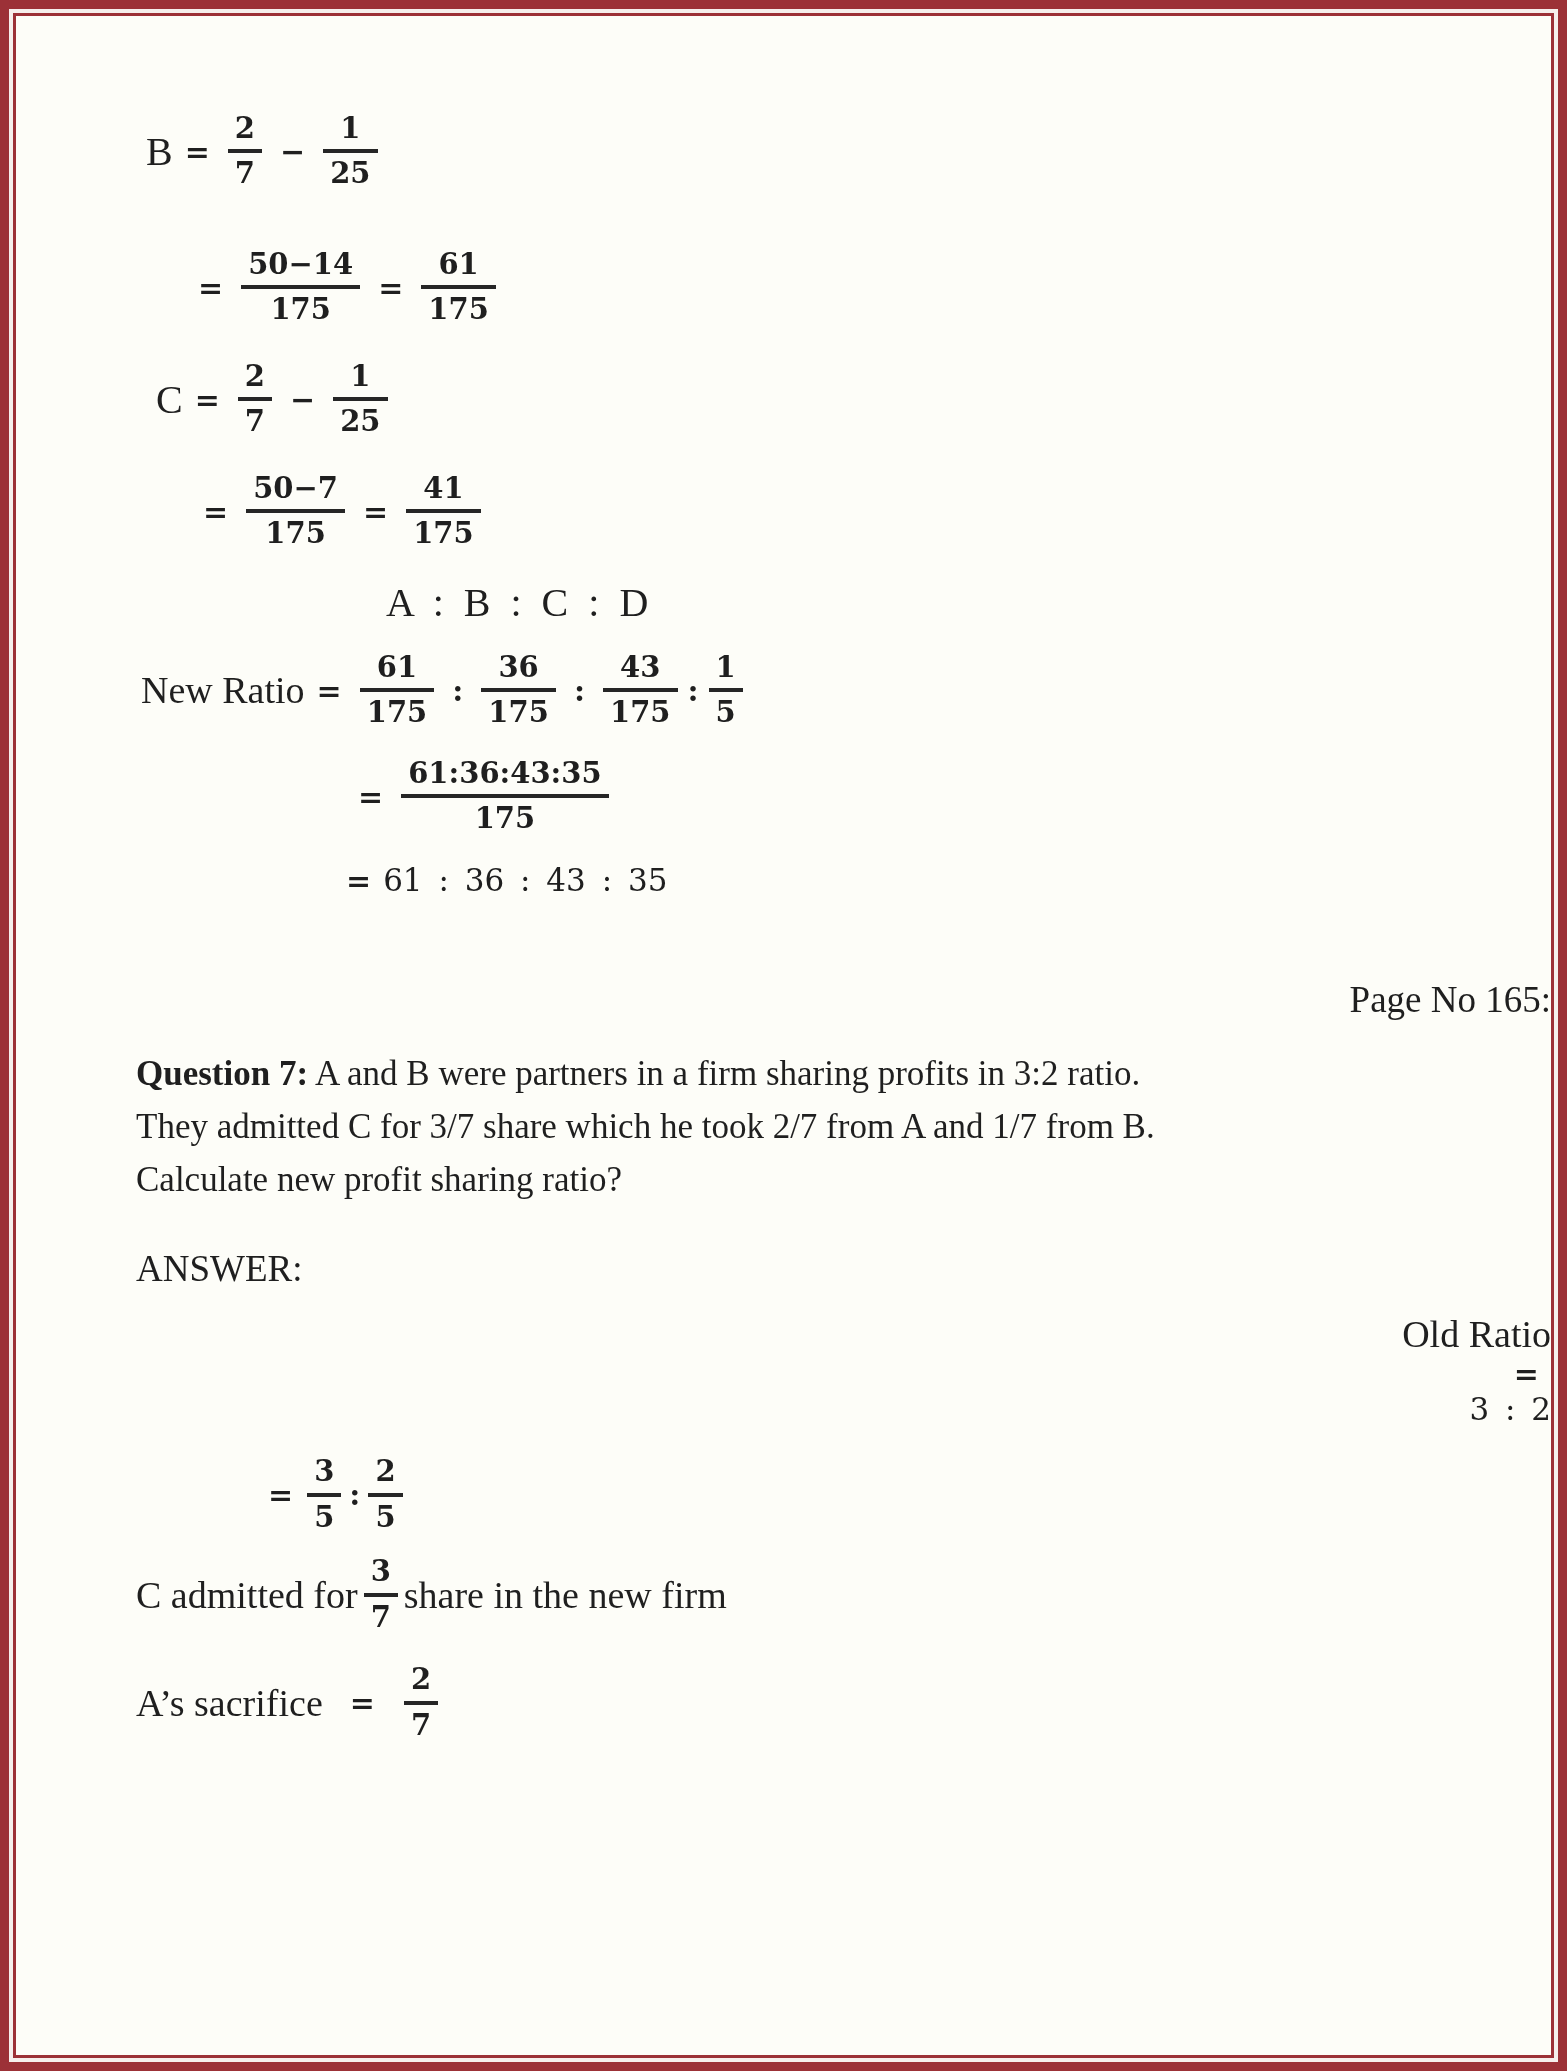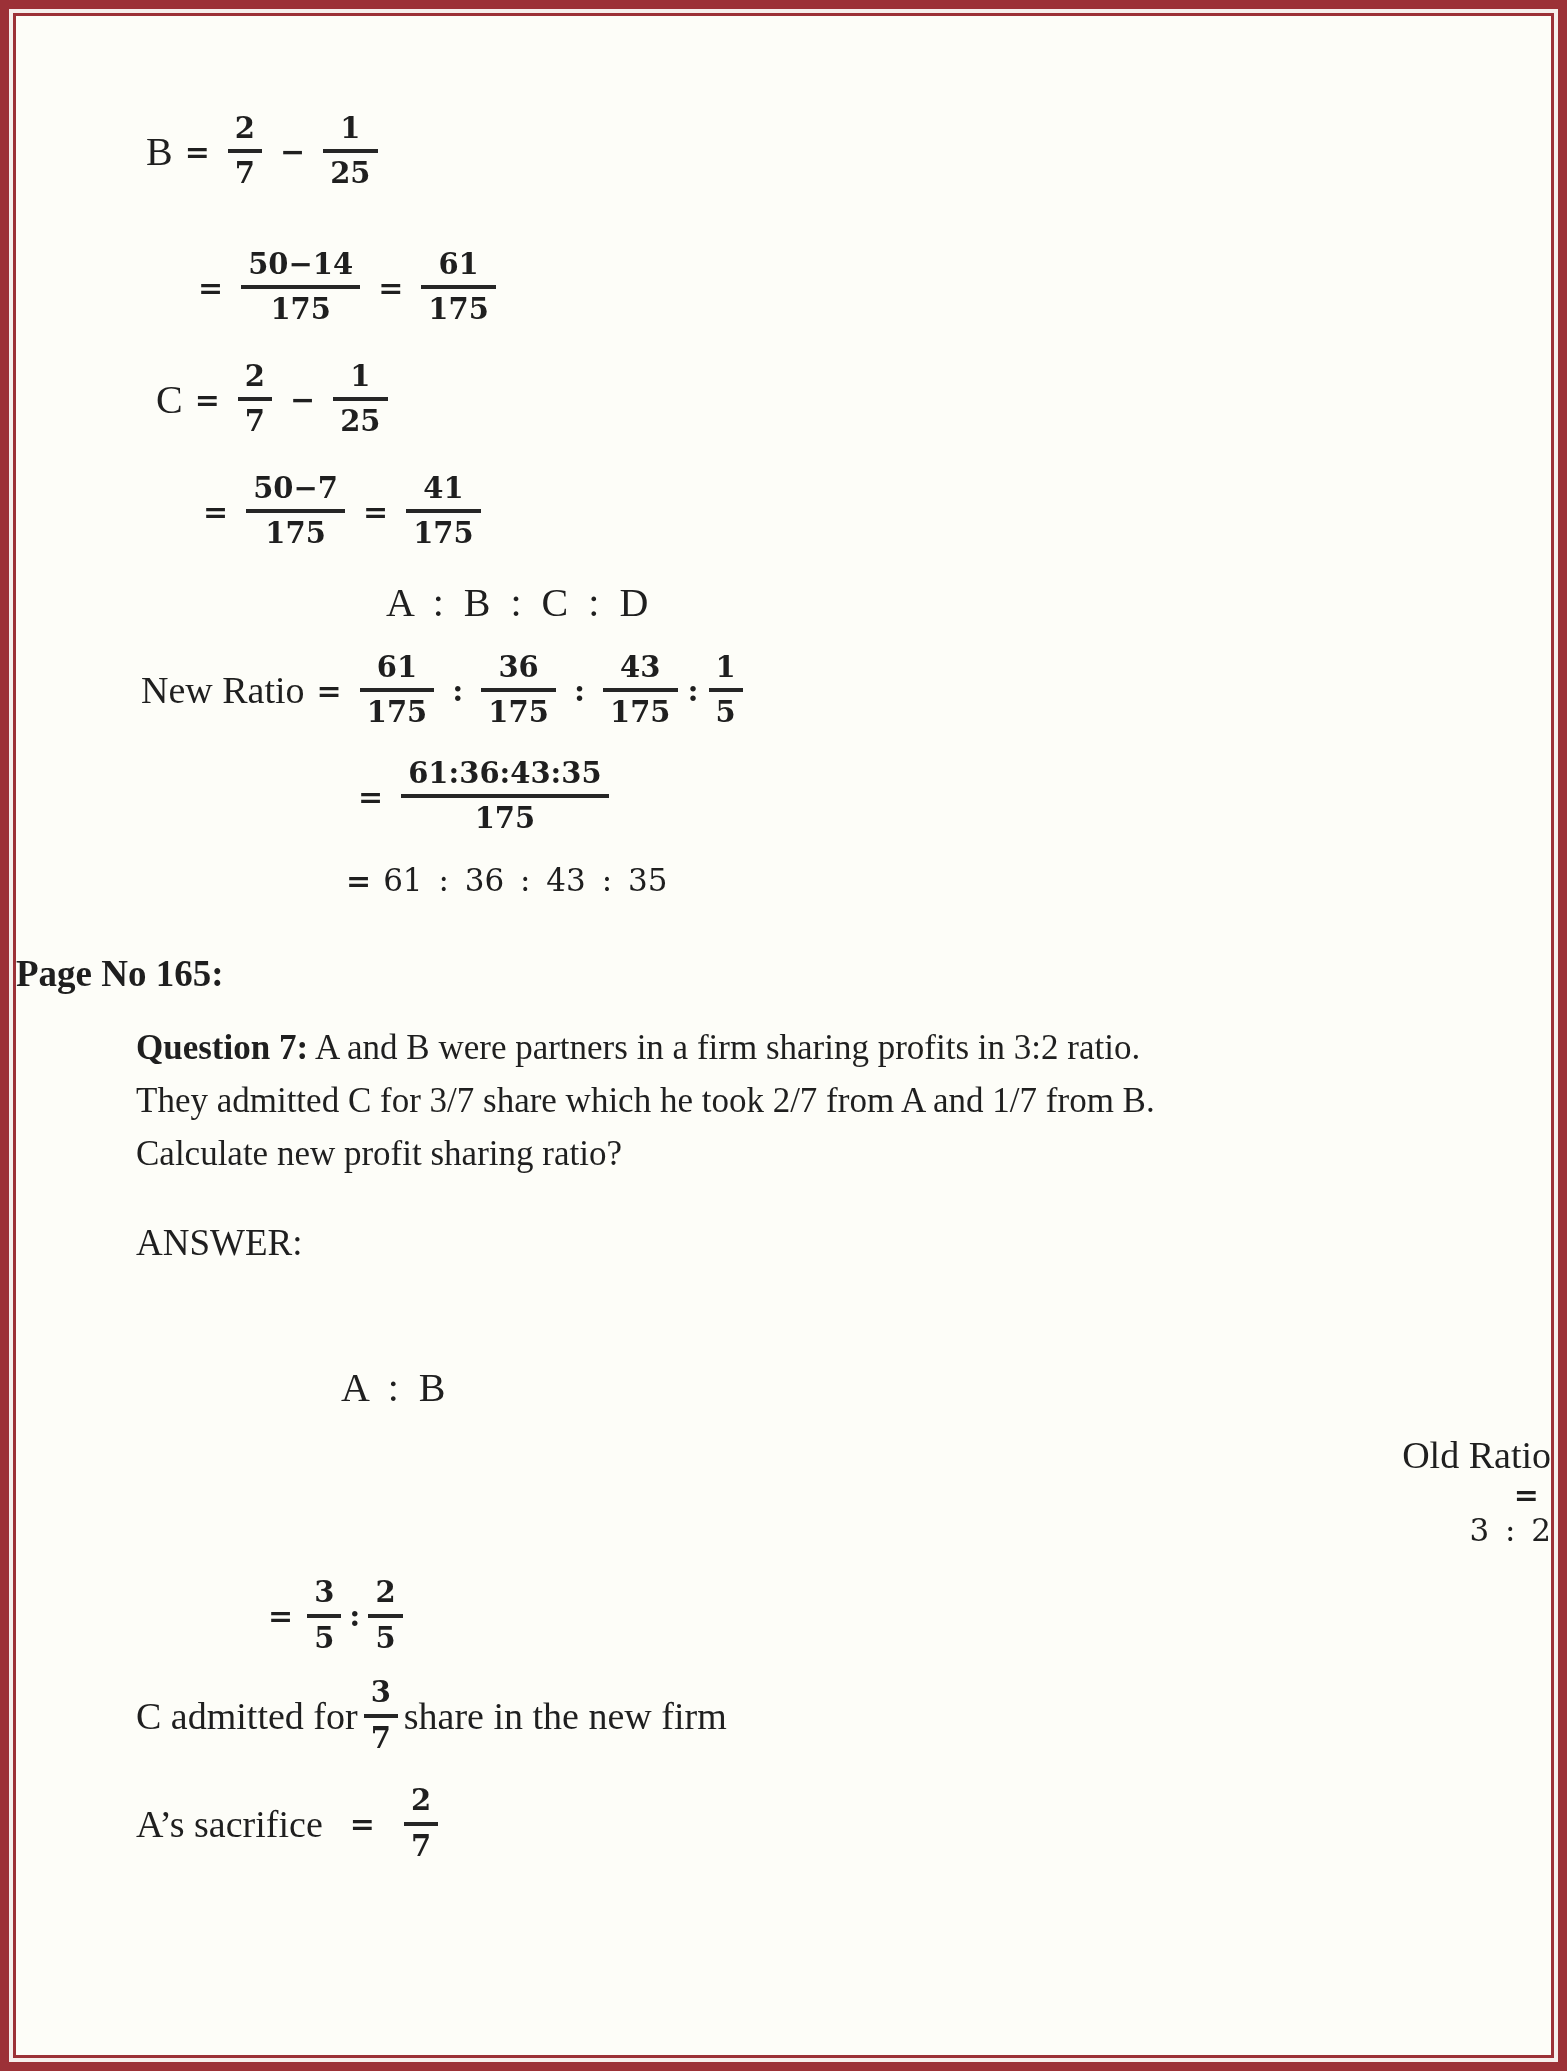--- a/index.html
+++ b/index.html
@@ -74,24 +74,24 @@
     margin:0 6px;
     text-align:center;
   }
   .frac .num { padding:0 7px 4px; }
   .frac .bar { align-self:stretch; height:4px; background:#262626; }
   .frac .den { padding:4px 7px 0; }
 
   
   .heading {
     font-family:"Liberation Serif", serif;
-    font-weight:bold;
+    font-weight:normal;
     font-size:37px;
-    text-align:left;
-    margin-top:54px;
+    text-align:right;
+    margin-top:80px;
   }
   .question {
     font-family:"Liberation Serif", serif;
     font-size:35px;
     line-height:1.52;
     margin:26px 70px 0 120px;
   }
   .question .qlabel { font-weight:bold;font-family:Liberation Serif, serif; }
   .answer {
     font-family:"Liberation Serif", serif;
@@ -220,23 +220,20 @@
 
     <div class="question">
       <span class="qlabel">Question 7:</span>
       <span>A and B were partners in a firm sharing profits in 3:2 ratio.</span>
       <div>They admitted C for 3/7 share which he took 2/7 from A and 1/7 from B.</div>
       <div>Calculate new profit sharing ratio?</div>
     </div>
 
     <div class="answer">ANSWER:</div>
 
-    <div class="tline ratio-header" style="margin-left:325px; margin-top:100px; font-size:40px;">
-      <span>A : B</span>
-    </div>
 
     <div class="tline" style="margin-left:120px; margin-top:22px;flex-direction:column;">
       <span class="mlabel">Old Ratio</span>
       <span class="mop">=</span>
       <span class="mnumtext">3 : 2</span>
     </div>
 
     <div class="mline" style="margin-left:240px; margin-top:18px;">
       <span class="mop">=</span>
       <span class="frac" style="margin:0 2px;">

